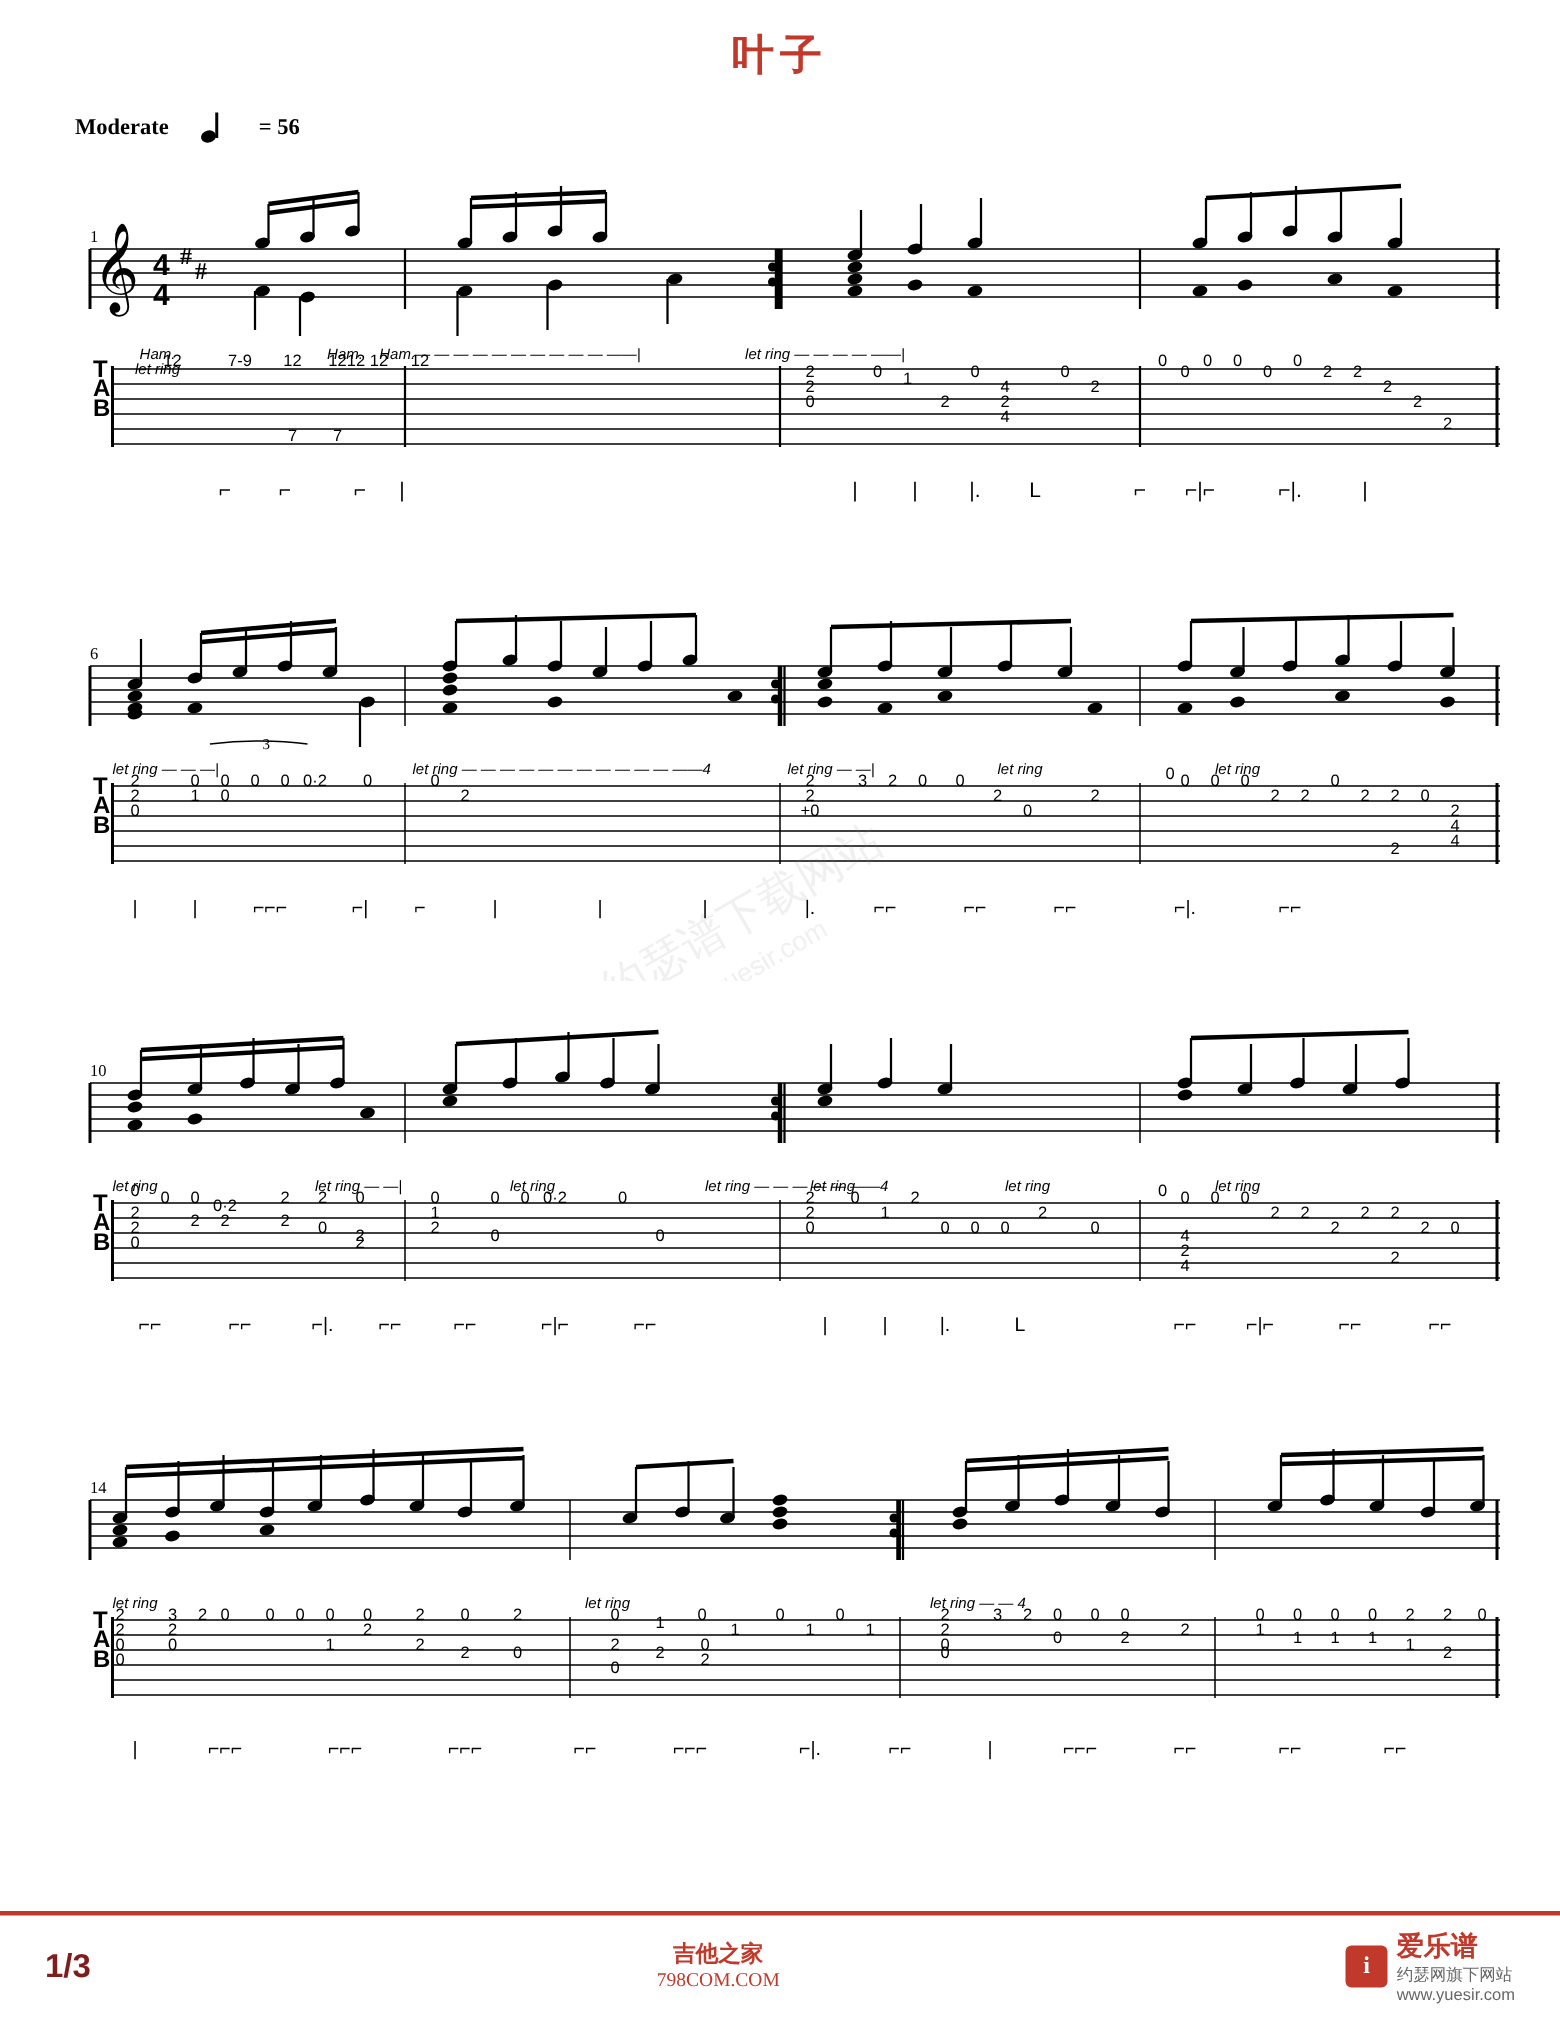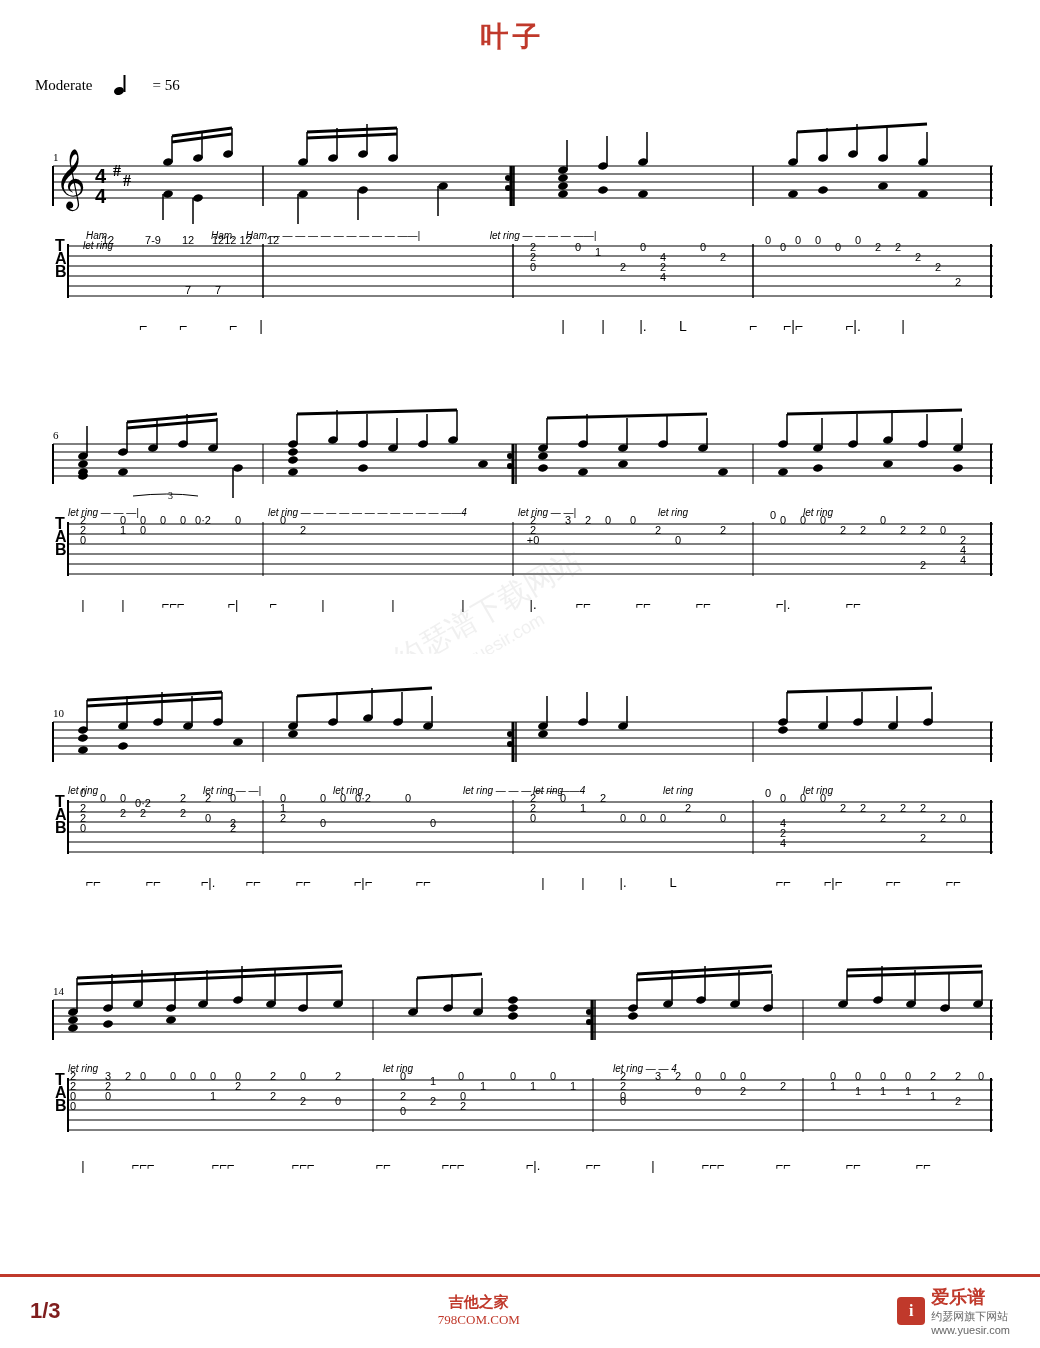--- a/index.html
+++ b/index.html
@@ -9,21 +9,21 @@
       background: #fff;
       font-family: 'Times New Roman', serif;
       position: relative;
       overflow-x: hidden;
     }
 
     .page-container {
       width: 1040px;
       min-height: 1348px;
       background: #fff;
-      padding: 10px 30px 80px 15px;
+      padding: 10px 30px 80px 30px;
       position: relative;
     }
 
     
     .header {
       text-align: center;
       padding-top: 8px;
       padding-bottom: 4px;
     }
     .title-chinese {
@@ -41,21 +41,21 @@
     }
 
     
     .tempo-line {
       display: flex;
       align-items: center;
       gap: 20px;
       margin-top: 14px;
       margin-left: 20px;
       font-size: 15px;
-      font-weight: normal;
+      font-weight: bold;
       font-family: 'Times New Roman', serif;
     }
 
     
     .score-svg-wrap {
       width: 100%;
       display: block;
     }
 
     

